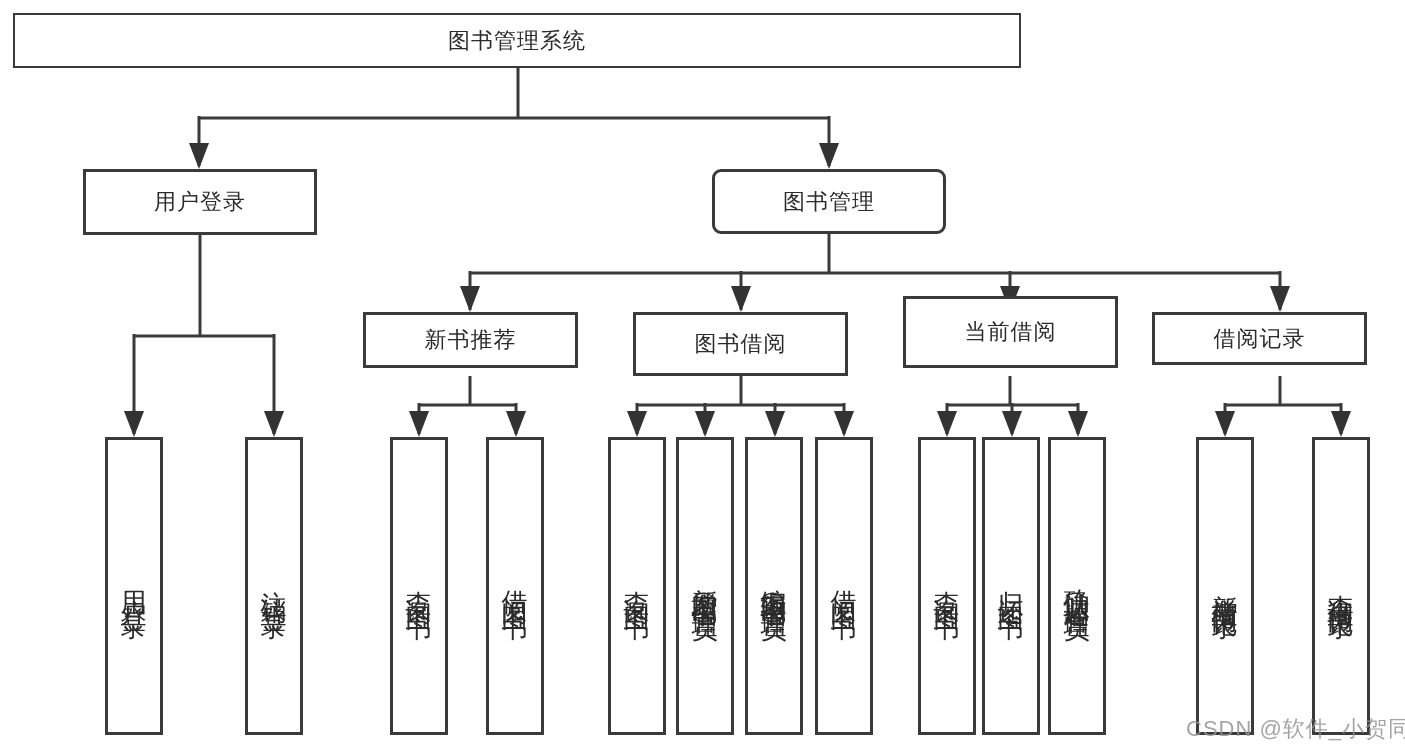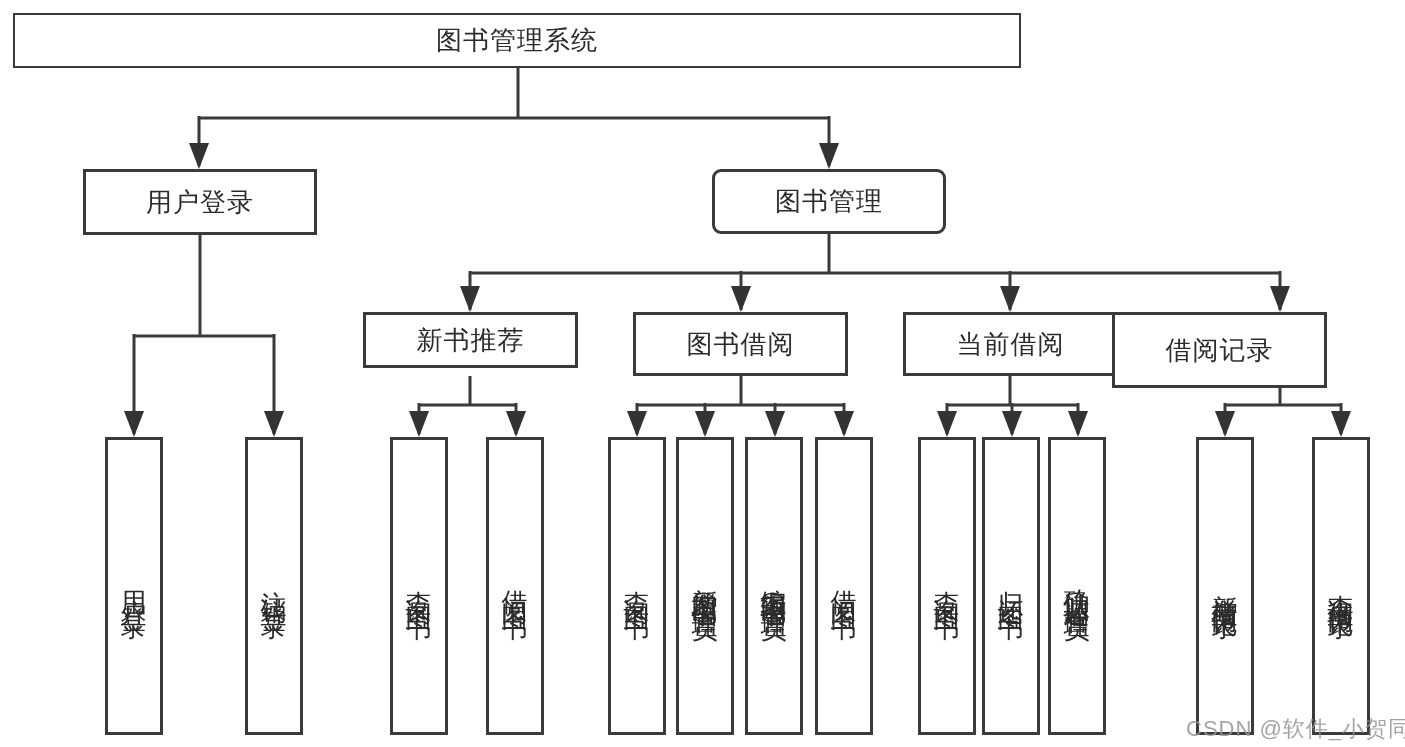--- a/index.html
+++ b/index.html
@@ -8,31 +8,31 @@
     font-family: "Liberation Sans", "DejaVu Sans", sans-serif;
     position: relative; overflow: hidden;
   }
   .stage { position: absolute; left: 0; top: 0; width: 1405px; height: 747px; }
   .wires { position: absolute; left: 0; top: 0; z-index: 1; }
 
   .node {
     position: absolute; box-sizing: border-box;
     background: #ffffff; border: 3px solid #3a3a3a;
     display: flex; align-items: center; justify-content: center;
-    color: #2b2b2b; font-size: 26px; letter-spacing: 1px;
+    color: #2b2b2b; font-size: 22px; letter-spacing: 1px;
     z-index: 2;
   }
   
   .n-root    { left: 13px;   top: 13px;  width: 1008px; height: 55px; border-width: 2px; }
   .n-login   { left: 83px;   top: 169px; width: 234px;  height: 66px; }
   .n-mgmt    { left: 712px;  top: 169px; width: 234px;  height: 65px; border-radius: 9px; }
   .n-rec     { left: 363px;  top: 312px; width: 215px;  height: 56px; }
   .n-borrow  { left: 633px;  top: 312px; width: 215px;  height: 64px; }
-  .n-current { left: 903px;  top: 312px; width: 215px;  height: 64px; }
-  .n-records { left: 1112px; top: 312px; width: 215px;  height: 76px; }
+  .n-current { left: 903px;  top: 296px; width: 215px;  height: 72px; }
+  .n-records { left: 1152px; top: 312px; width: 215px;  height: 53px; }
 
   
   .leaf {
     top: 437px; width: 58px; height: 298px;
     writing-mode: vertical-lr; text-orientation: mixed;
     letter-spacing: 8px; line-height: 1; font-size: 26px;
   }
   .lf-1  { left: 105px; }
   .lf-2  { left: 245px; }
   .lf-3  { left: 390px; }

